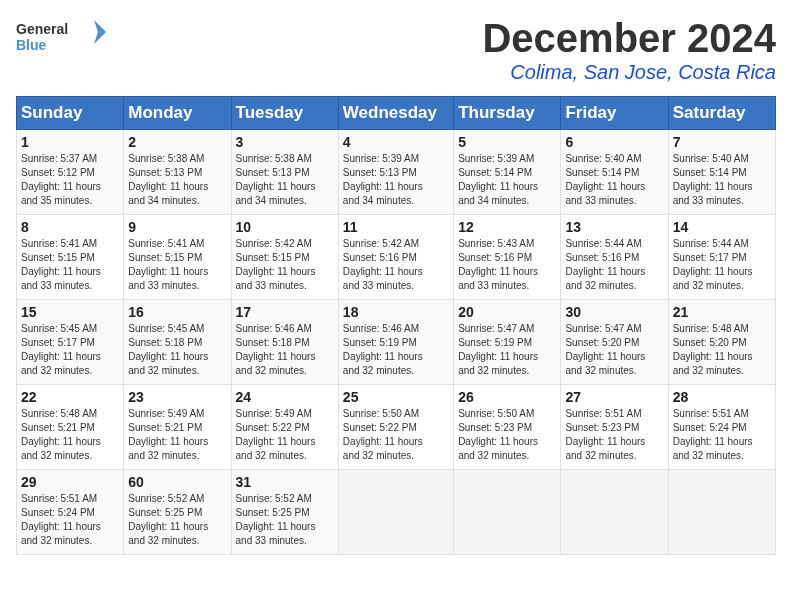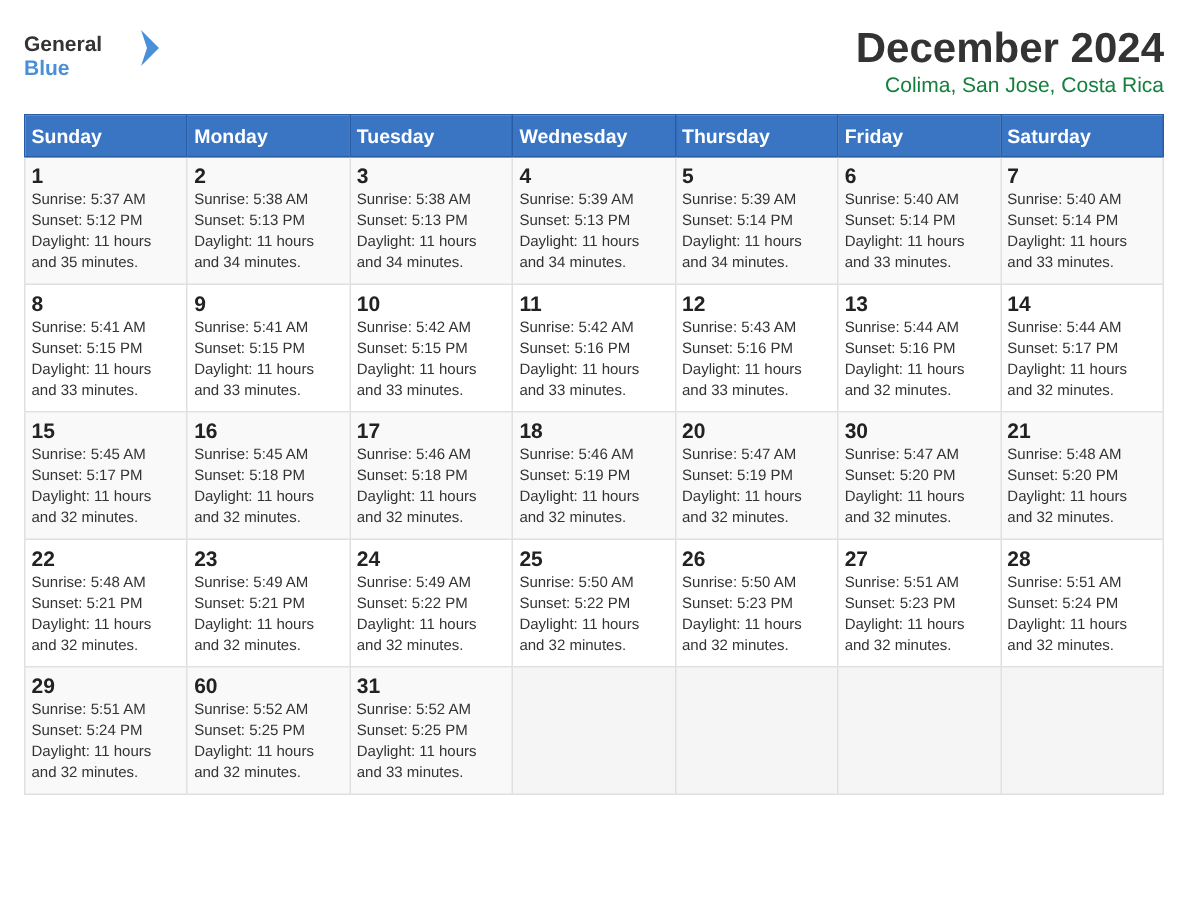--- a/index.html
+++ b/index.html
@@ -19,40 +19,41 @@
     .logo {
       display: flex;
       align-items: center;
       gap: 4px;
       justify-content: center;
     }
     .title-block {
       text-align: right;
     }
     .month-title {
-      font-size: 28px;
+      font-size: 40px;
       font-weight: bold;
       color: #333;
       text-align: center;
     }
     .subtitle {
-      font-size: 14px;
-      color: #15803d;
+      font-size: 20px;
+      color: #1d4ed8;
+      font-style: italic;
     }
     table {
       width: 100%;
       border-collapse: collapse;
       font-size: 11px;
     }
     thead th {
       background-color: #3a75c4;
       color: #fff;
       padding: 6px 4px;
       text-align: left;
-      font-size: 13px;
+      font-size: 17px;
       font-weight: bold;
       border: 1px solid #2a5ca4;
     }
     tbody tr {
       border-bottom: 1px solid #ddd;
     }
     tbody td {
       padding: 4px 4px 6px 4px;
       vertical-align: top;
       border: 1px solid #e0e0e0;

